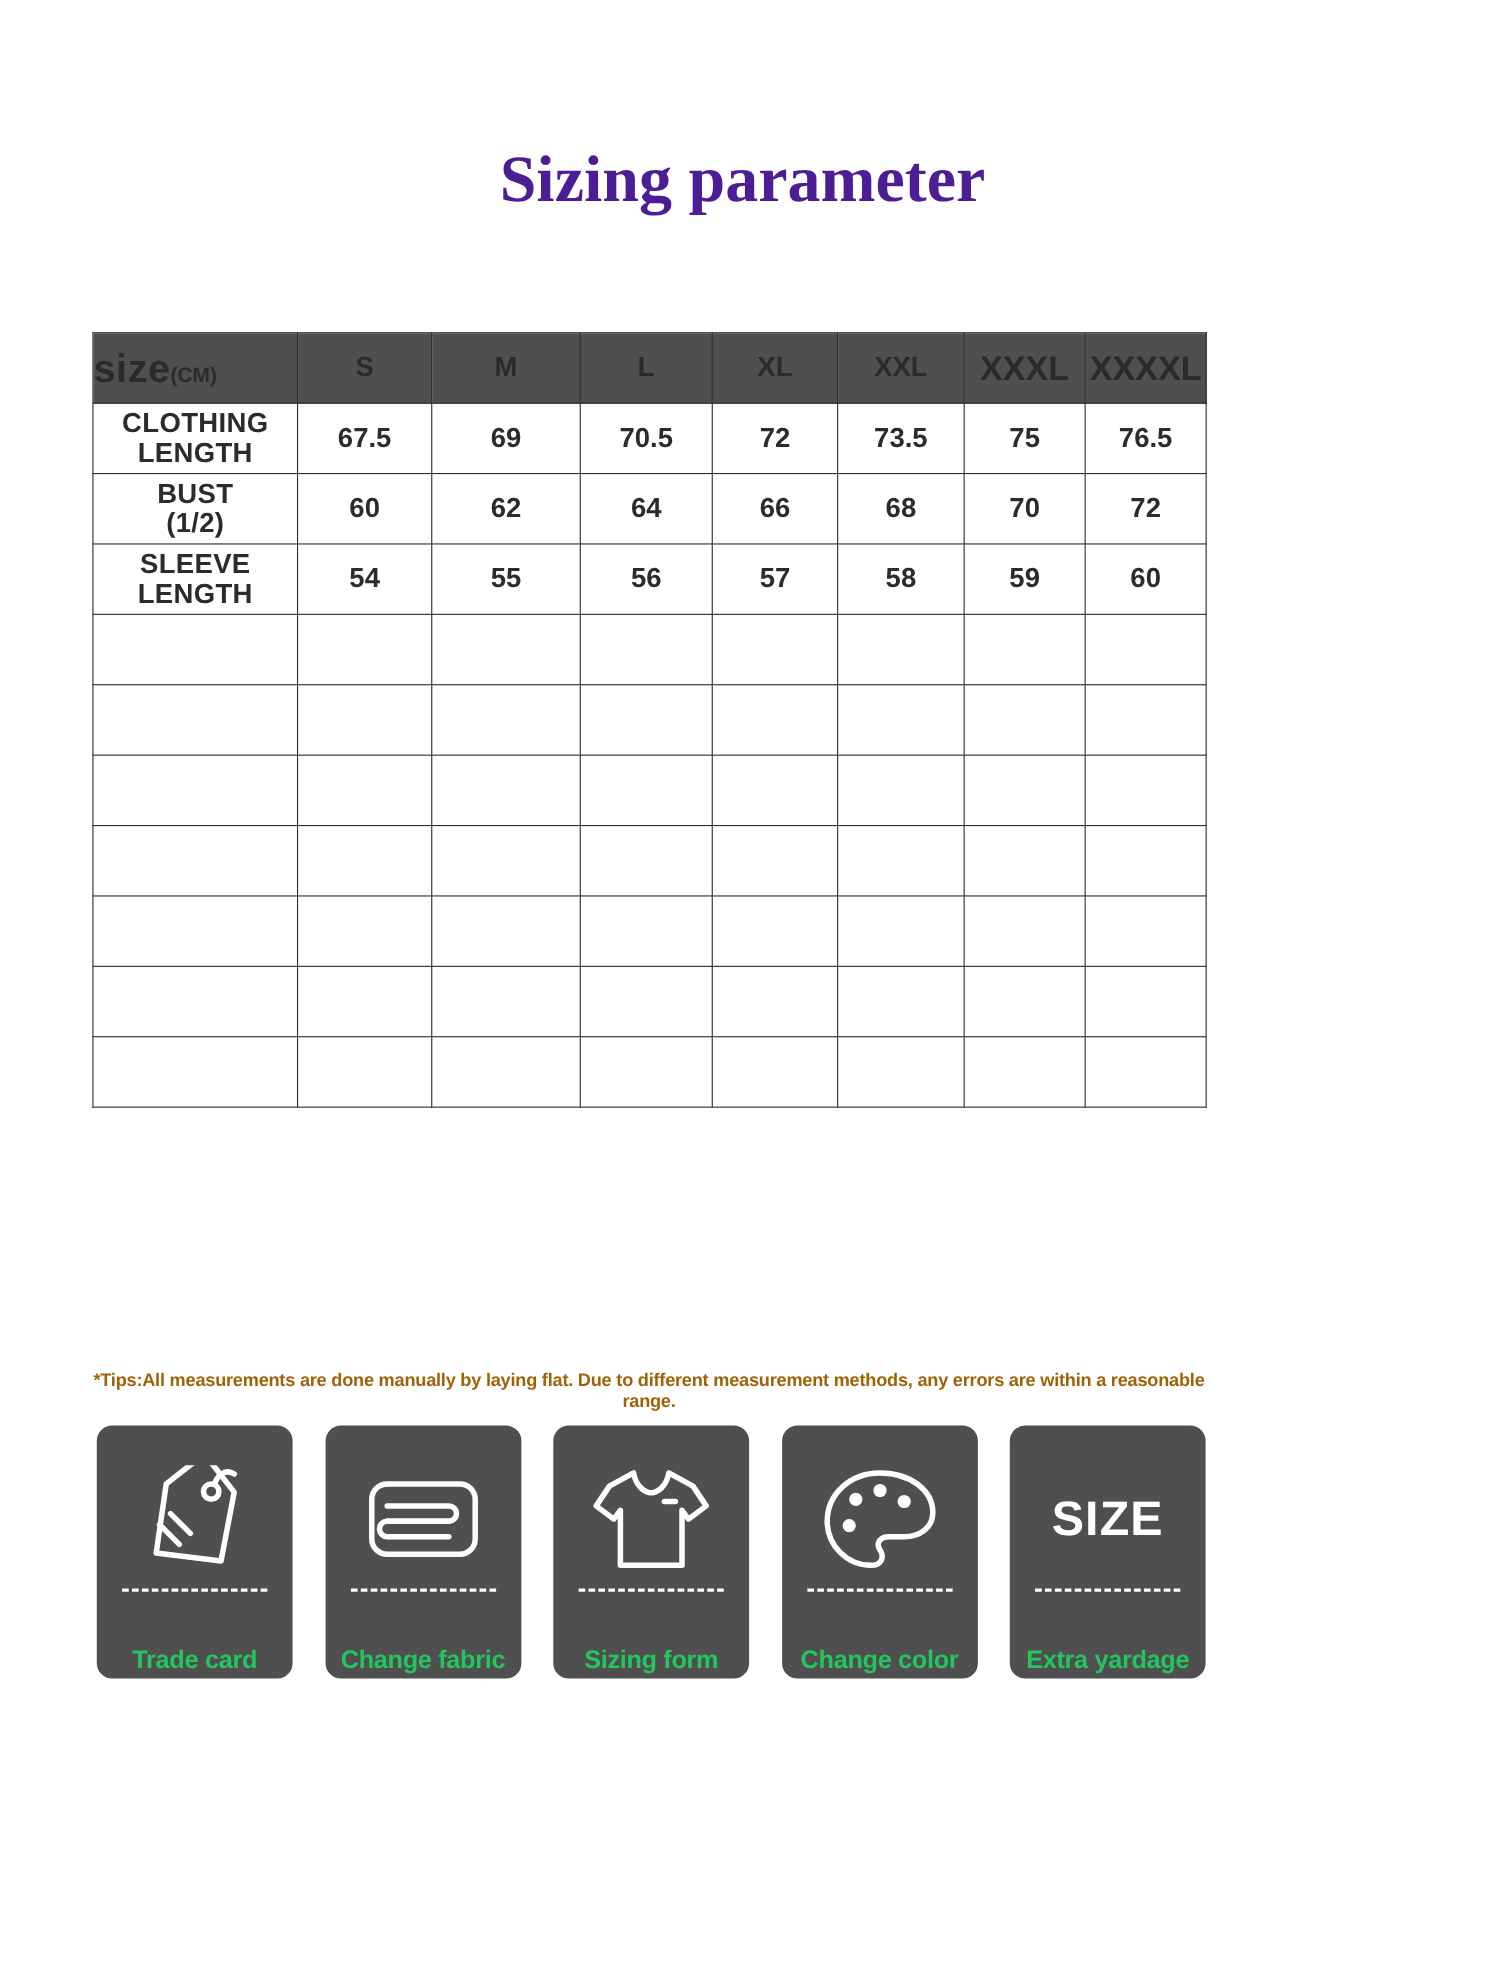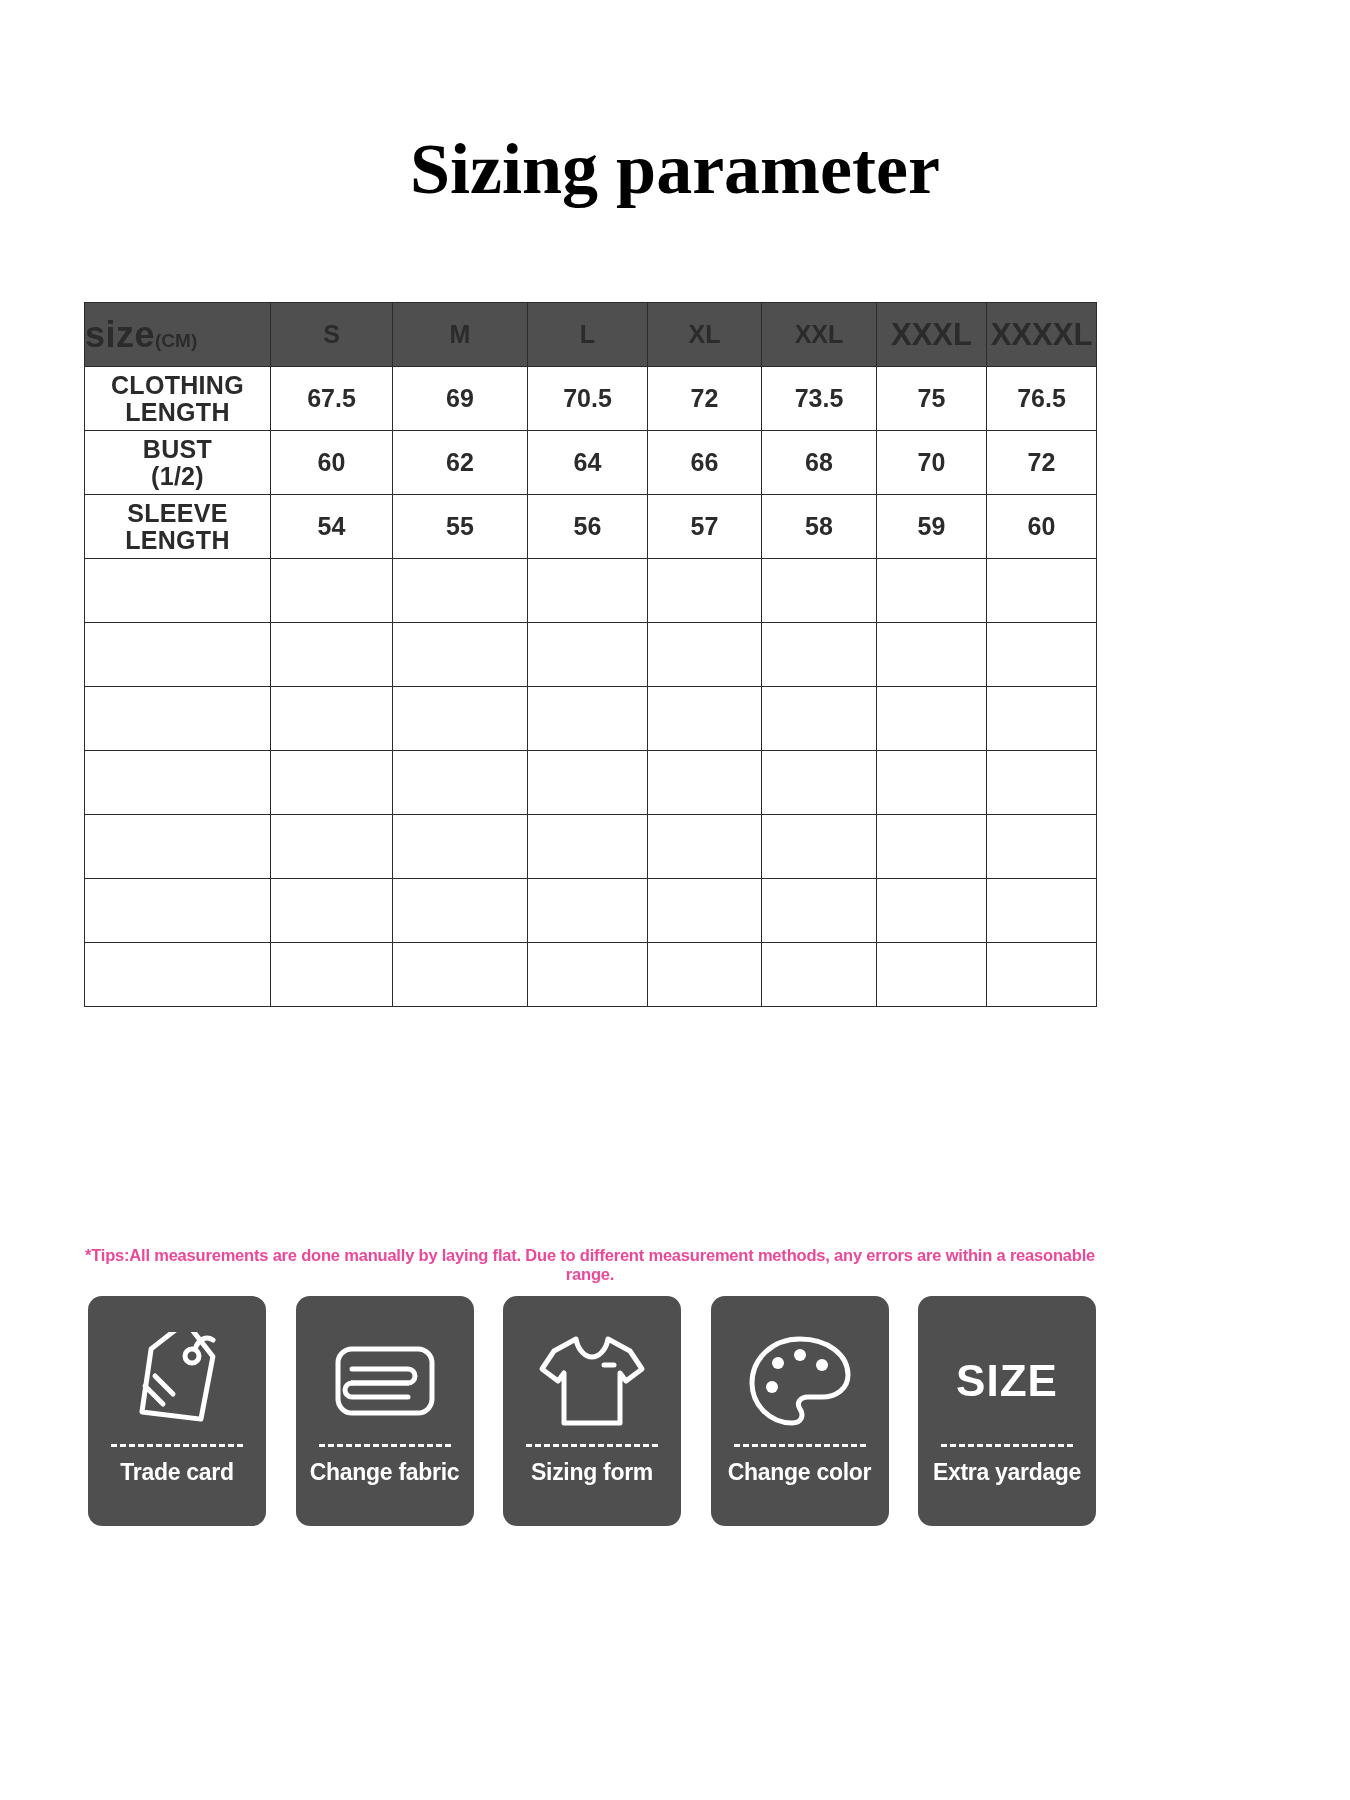--- a/index.html
+++ b/index.html
@@ -18,23 +18,23 @@
 
   
   .page-title {
     position: absolute;
     top: 132px;
     left: 0;
     width: 1350px;
     text-align: center;
     font-family: "Liberation Serif", serif;
     font-weight: bold;
-    font-size: 72px;
+    font-size: 60px;
     letter-spacing: 0px;
-    color: #000000;
+    color: #4c1d95;
     line-height: 1.05;
   }
 
   
   .size-table-wrap {
     position: absolute;
     left: 84px;
     top: 302px;
     width: 1012px;
   }
@@ -105,21 +105,21 @@
 
   
   .tips {
     position: absolute;
     left: 84px;
     top: 1246px;
     width: 1012px;
     text-align: center;
     font-size: 16.5px;
     font-weight: bold;
-    color: #ec4899;
+    color: #a16207;
     letter-spacing: -0.2px;
   }
 
   
   .cards {
     position: absolute;
     left: 88px;
     top: 1296px;
     width: 1008px;
     display: flex;
@@ -144,26 +144,27 @@
     justify-content: center;
   }
   .card .dashes {
     width: 132px;
     height: 0;
     border-top: 3px dashed #ffffff;
     margin-top: 4px;
     margin-bottom: 14px;
   }
   .card .card-label {
-    color: #ffffff;
+    color: #22c55e;
     font-size: 23px;
     font-weight: bold;
     letter-spacing: -0.3px;
     text-align: center;
     line-height: 1;
+    margin-top: 36px;
   }
   .card .size-word {
     color: #ffffff;
     font-family: "Liberation Sans", sans-serif;
     font-weight: bold;
     font-size: 44px;
     letter-spacing: 1px;
   }
 </style>
 </head>

